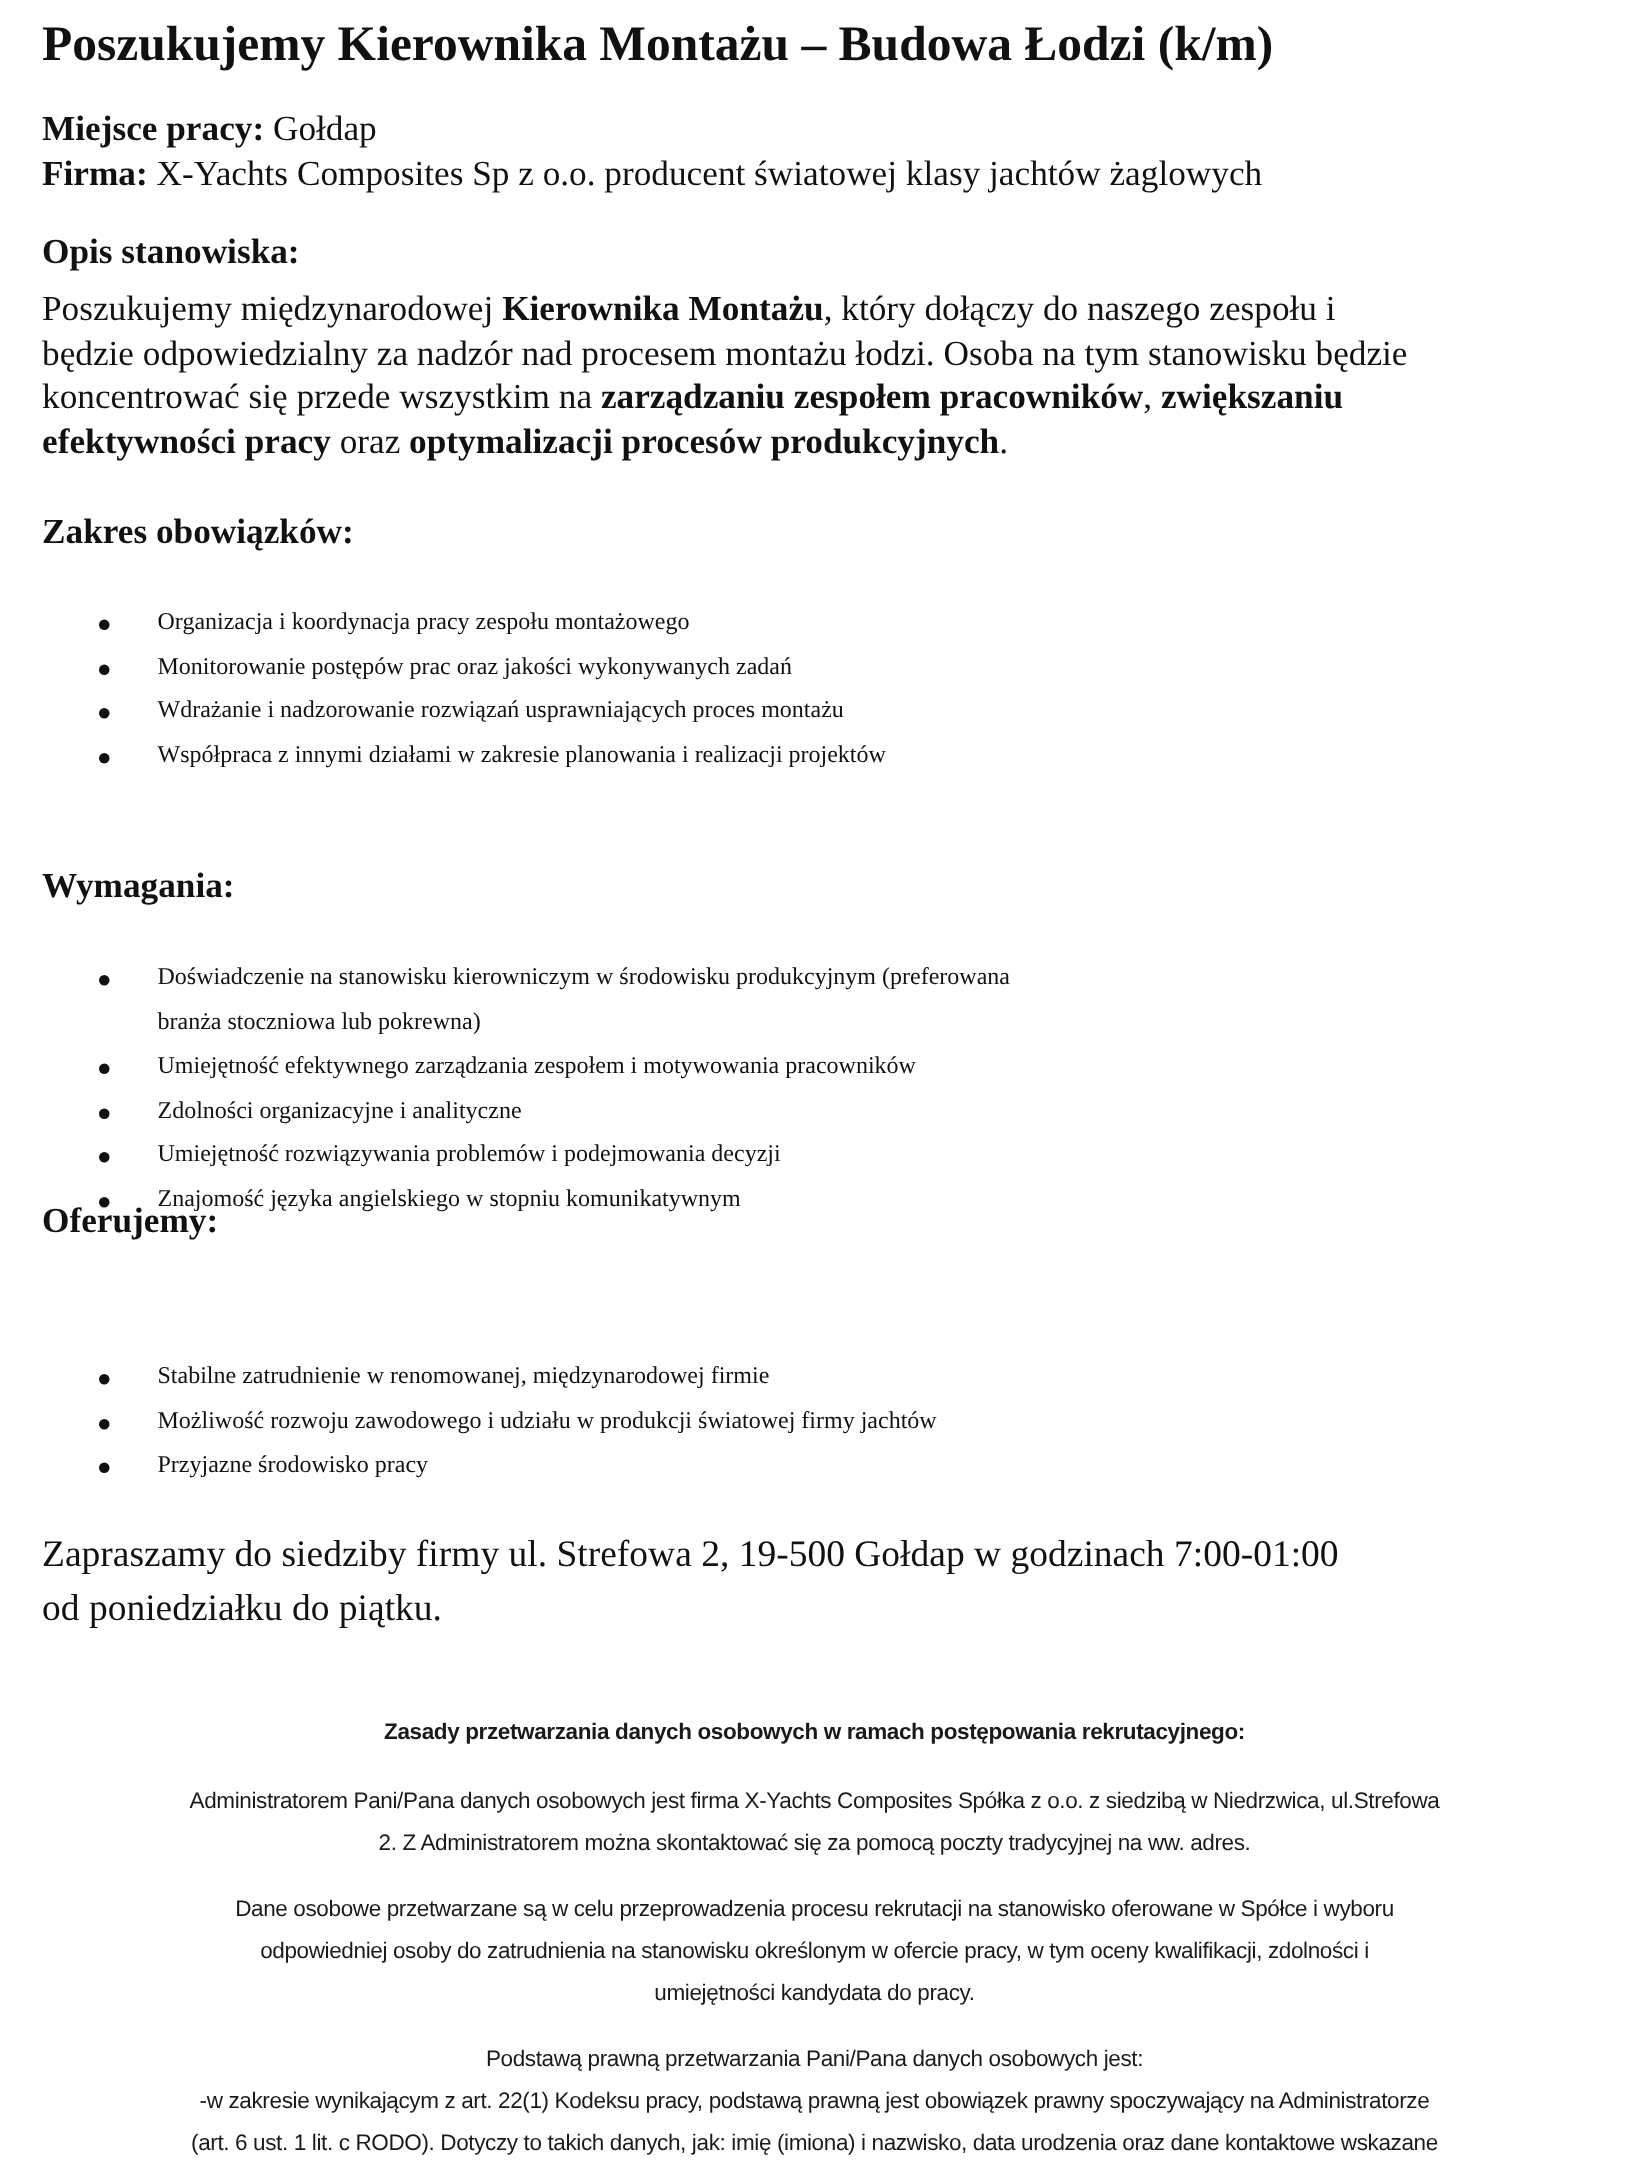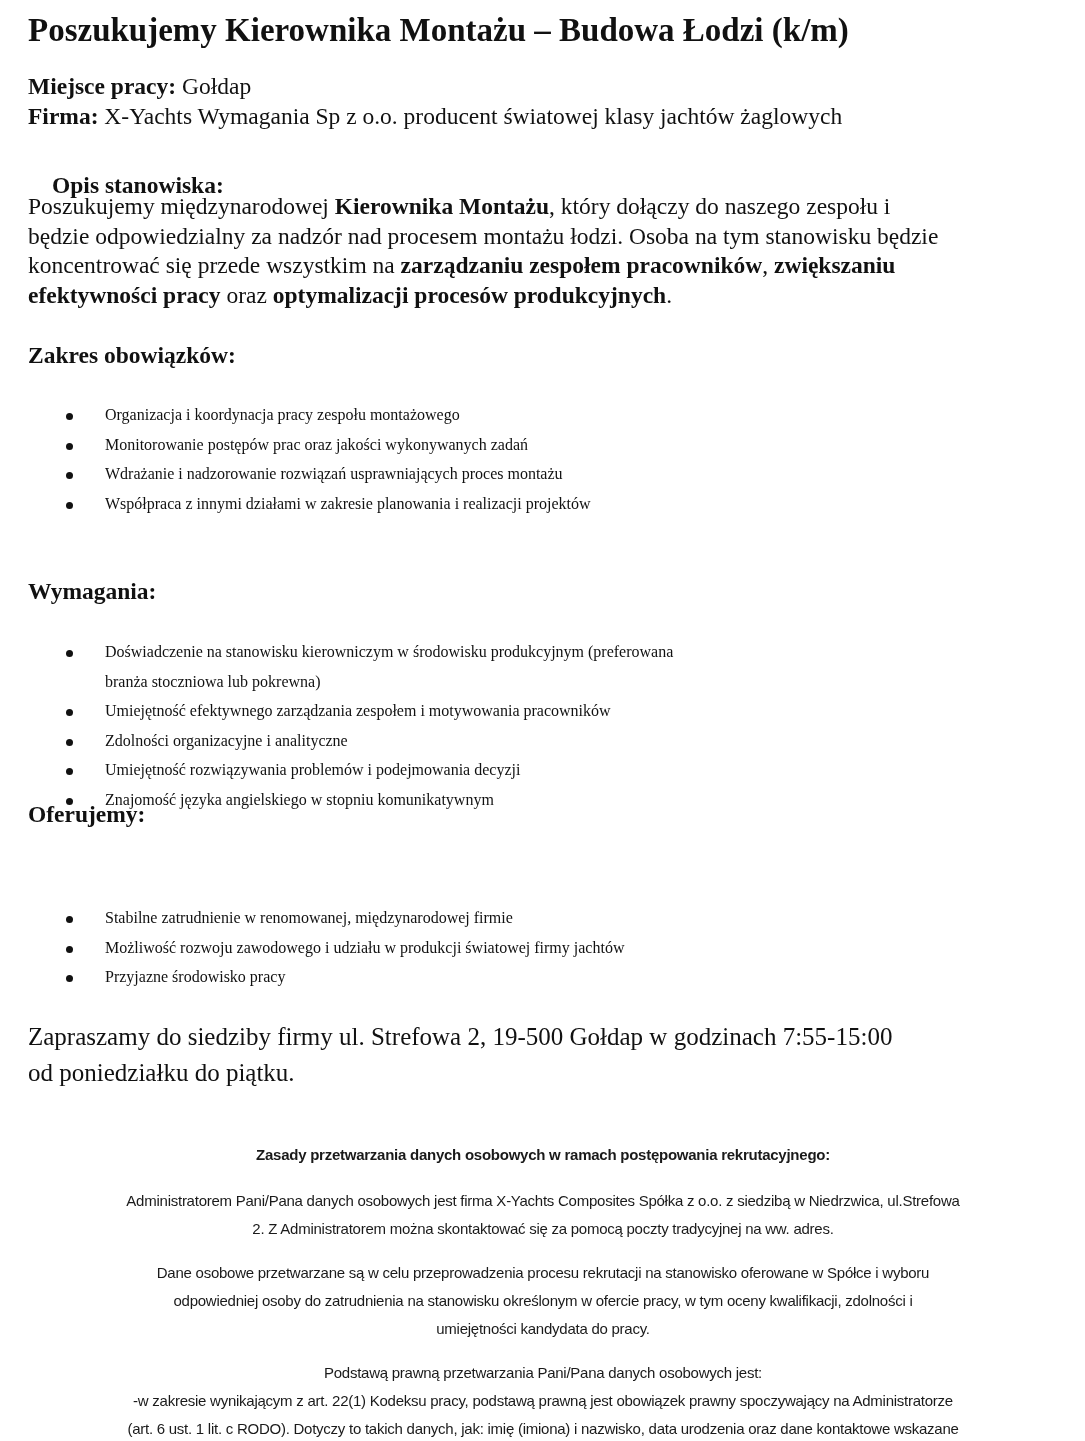--- a/index.html
+++ b/index.html
@@ -28,24 +28,24 @@
 <body>
 
 <div class="doc">
 
   <div class="title">Poszukujemy Kierownika Montażu – Budowa Łodzi (k/m)</div>
 
   <div class="line" style="top:72px;">
     <b>Miejsce pracy:</b><span> Gołdap</span>
   </div>
   <div class="line" style="top:102px;">
-    <b>Firma:</b><span> X-Yachts Wymagania Sp z o.o. producent światowej klasy jachtów żaglowych</span>
+    <b>Firma:</b><span> X-Yachts Composites Sp z o.o. producent światowej klasy jachtów żaglowych</span>
   </div>
 
-  <div class="line h" style="top:171px;margin-left:24px;">Opis stanowiska:</div>
+  <div class="line h" style="top:154px;">Opis stanowiska:</div>
   <div class="line" style="top:192px;">
     <span>Poszukujemy międzynarodowej </span><b>Kierownika Montażu</b><span>, który dołączy do naszego zespołu i</span>
   </div>
   <div class="line" style="top:222px;">będzie odpowiedzialny za nadzór nad procesem montażu łodzi. Osoba na tym stanowisku będzie</div>
   <div class="line" style="top:251px;">
     <span>koncentrować się przede wszystkim na </span><b>zarządzaniu zespołem pracowników</b><span>, </span><b>zwiększaniu</b>
   </div>
   <div class="line" style="top:281px;">
     <b>efektywności pracy</b><span> oraz </span><b>optymalizacji procesów produkcyjnych</b><span>.</span>
   </div>
@@ -68,21 +68,21 @@
     <li><span class="dot"></span><span>Znajomość języka angielskiego w stopniu komunikatywnym</span></li>
   </ul>
 
   <div class="line h" style="top:800px;">Oferujemy:</div>
   <ul class="bullets" style="top:903px;">
     <li><span class="dot"></span><span>Stabilne zatrudnienie w renomowanej, międzynarodowej firmie</span></li>
     <li><span class="dot"></span><span>Możliwość rozwoju zawodowego i udziału w produkcji światowej firmy jachtów</span></li>
     <li><span class="dot"></span><span>Przyjazne środowisko pracy</span></li>
   </ul>
 
-  <div class="invite" style="top:1019px;">Zapraszamy do siedziby firmy ul. Strefowa 2, 19-500 Gołdap w godzinach 7:55-15:00</div>
+  <div class="invite" style="top:1019px;">Zapraszamy do siedziby firmy ul. Strefowa 2, 19-500 Gołdap w godzinach 7:00-01:00</div>
   <div class="invite" style="top:1055px;">od poniedziałku do piątku.</div>
 
   <div class="gdpr" style="top:1141px;">
     <p class="gh">Zasady przetwarzania danych osobowych w ramach postępowania rekrutacyjnego:</p>
     <div style="height:18px;"></div>
     <p>Administratorem Pani/Pana danych osobowych jest firma X-Yachts Composites Spółka z o.o. z siedzibą w Niedrzwica, ul.Strefowa</p>
     <p>2. Z Administratorem można skontaktować się za pomocą poczty tradycyjnej na ww. adres.</p>
     <div style="height:16px;"></div>
     <p>Dane osobowe przetwarzane są w celu przeprowadzenia procesu rekrutacji na stanowisko oferowane w Spółce i wyboru</p>
     <p>odpowiedniej osoby do zatrudnienia na stanowisku określonym w ofercie pracy, w tym oceny kwalifikacji, zdolności i</p>

